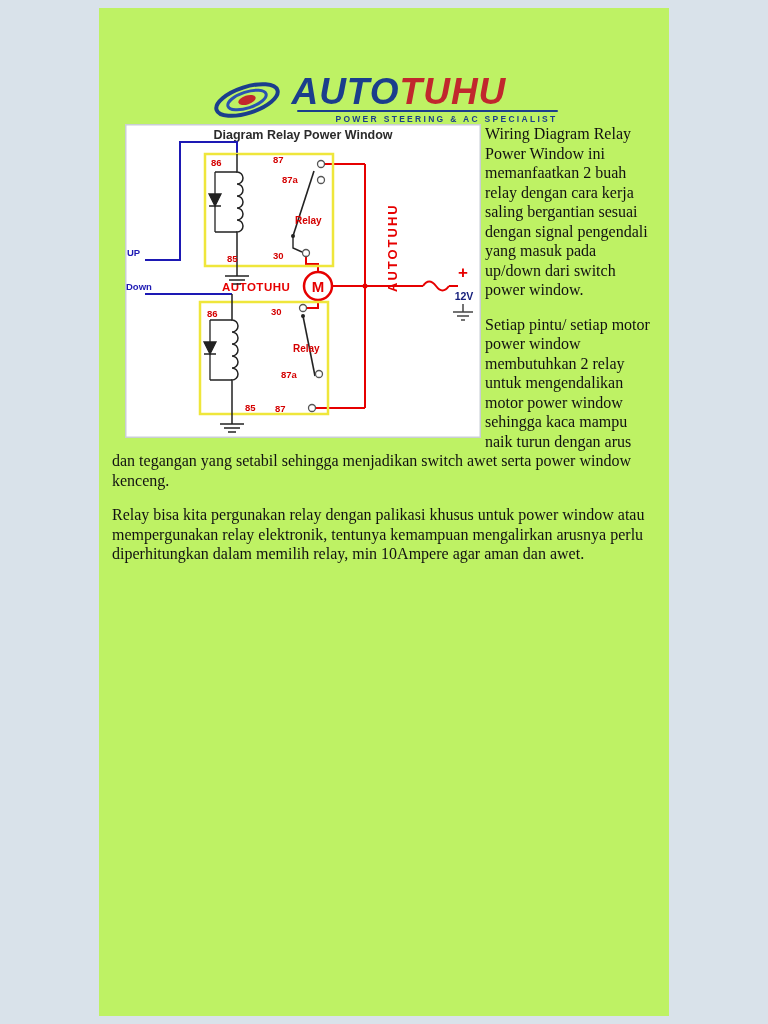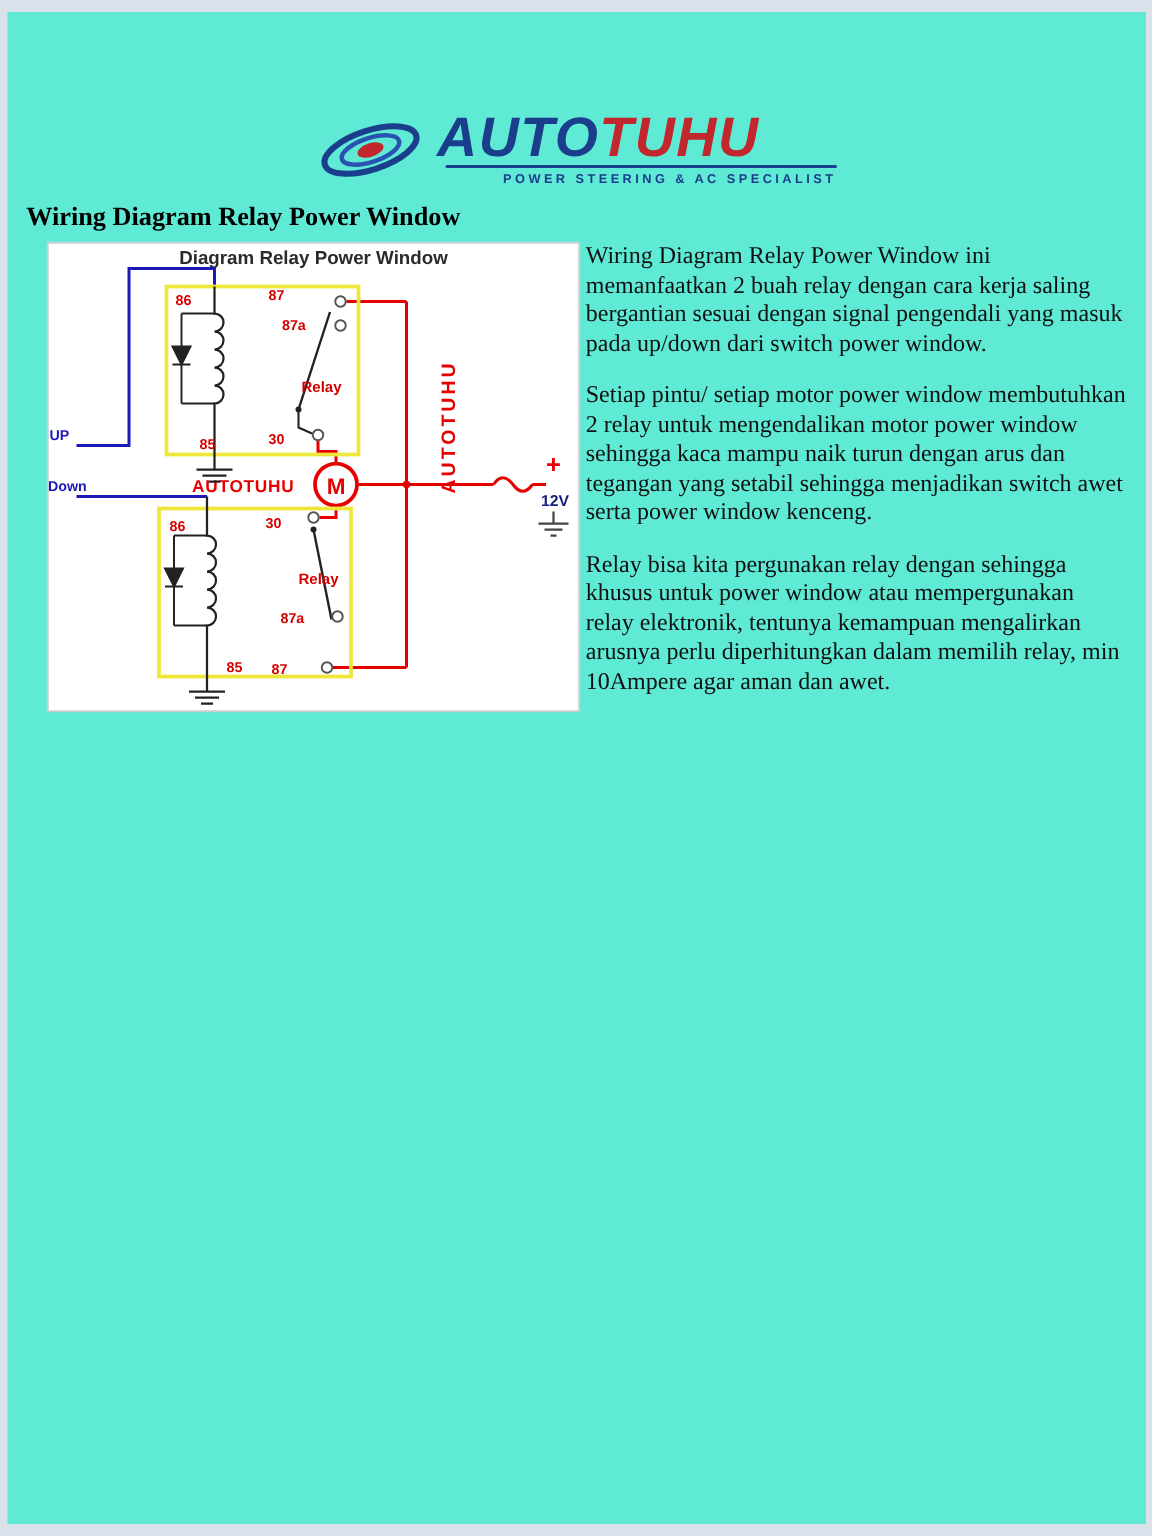--- a/index.html
+++ b/index.html
@@ -3,22 +3,22 @@
 <meta charset="utf-8">
 <style>
   html,body{margin:0;padding:0;}
   body{
     width:768px;height:1024px;
     background:#d9e2ea;
     font-family:"Liberation Serif",serif;
     overflow:hidden;
   }
   .page{
-    width:759px;min-height:1008px;margin:8px auto 8px auto;
-    background:#5eead4;
+    width:570px;min-height:1008px;margin:8px auto 8px auto;
+    background:#bef264;
     box-sizing:border-box;
     padding:0 13px;
   }
   
   .logo-row{
     display:flex;justify-content:center;align-items:center;
     gap:7px;padding-top:68px;
   }
   .logo-icon{display:block;}
   .logo-text{display:flex;flex-direction:column;align-items:stretch;}
@@ -72,21 +72,20 @@
         <ellipse cx="37" cy="24" rx="9" ry="4.5" fill="#c1272d"></ellipse>
       </g>
     </svg>
     <div class="logo-text">
       <div class="brand"><span class="brand-blue">AUTO</span><span class="brand-red">TUHU</span></div>
       <div class="swoosh"></div>
       <div class="tagline">POWER STEERING &amp; AC SPECIALIST</div>
     </div>
   </div>
 
-  <h1 class="doc-title">Wiring Diagram Relay Power Window</h1>
 
   <div class="content">
 
     <div class="diagram-float">
       <svg width="356" height="314" viewBox="0 0 356 314">
 
         <rect x="0.75" y="0.75" width="354.5" height="312.5" fill="#ffffff" stroke="#c9ced4" stroke-width="1.5"></rect>
 
         <text class="dg-title" x="178" y="15" text-anchor="middle">Diagram Relay Power Window</text>
 
@@ -173,17 +172,17 @@
         <text class="pin" x="146" y="191">30</text>
         <text class="relay-name" x="168" y="228">Relay</text>
         <text class="pin" x="156" y="254">87a</text>
         <text class="pin" x="120" y="287">85</text>
         <text class="pin" x="150" y="288">87</text>
       </svg>
     </div>
 
     <p>Wiring Diagram Relay Power Window ini memanfaatkan 2 buah relay dengan cara kerja saling bergantian sesuai dengan signal pengendali yang masuk pada up/down dari switch power window.</p>
     <p>Setiap pintu/ setiap motor power window membutuhkan 2 relay untuk mengendalikan motor power window sehingga kaca mampu naik turun dengan arus dan tegangan yang setabil sehingga menjadikan switch awet serta power window kenceng.</p>
-    <p>Relay bisa kita pergunakan relay dengan sehingga khusus untuk power window atau mempergunakan relay elektronik, tentunya kemampuan mengalirkan arusnya perlu diperhitungkan dalam memilih relay, min 10Ampere agar aman dan awet.</p>
+    <p>Relay bisa kita pergunakan relay dengan palikasi khusus untuk power window atau mempergunakan relay elektronik, tentunya kemampuan mengalirkan arusnya perlu diperhitungkan dalam memilih relay, min 10Ampere agar aman dan awet.</p>
     <div class="clearfix"></div>
   </div>
 
 </div>
 
 </body></html>

